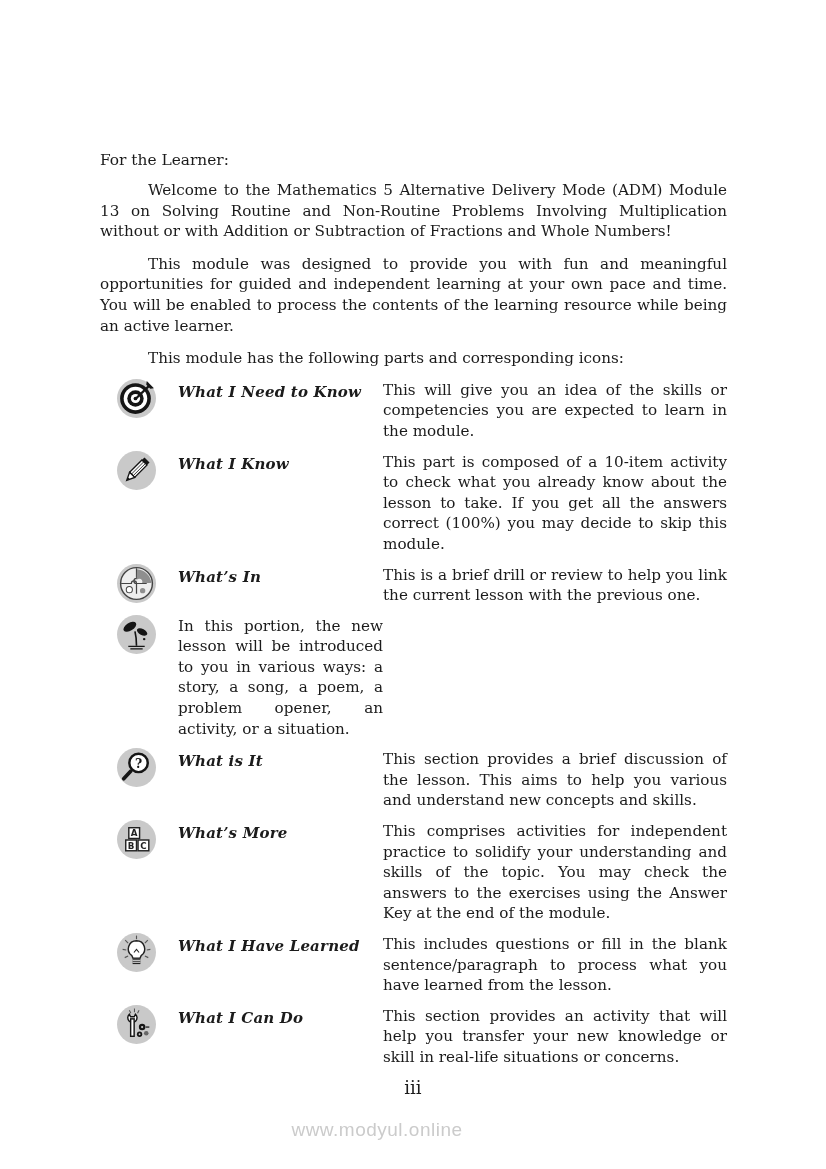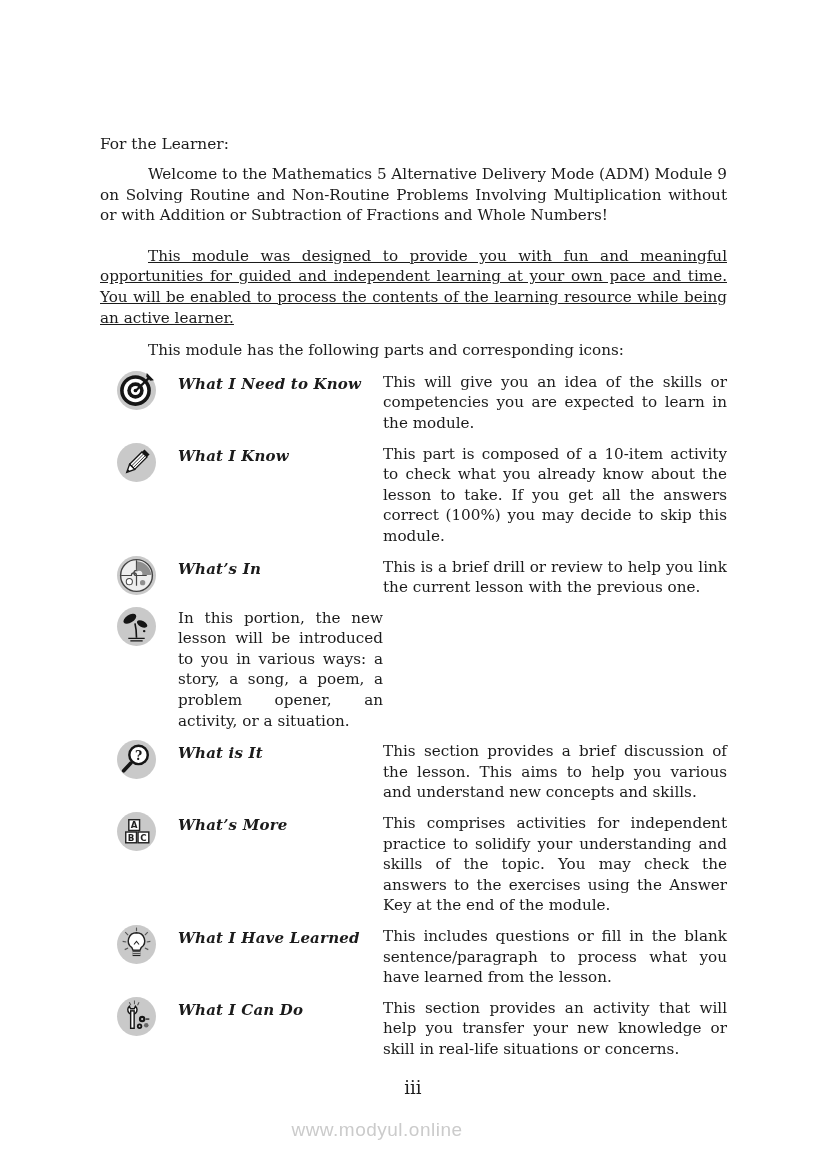--- a/index.html
+++ b/index.html
@@ -6,35 +6,35 @@
   .page{
     position:relative;
     width:826px;height:1169px;
     background:#ffffff;
     font-family:"DejaVu Serif","Liberation Serif",serif;
     color:#1b1b1b;
     overflow:hidden;
   }
   .content{
     position:absolute;
-    left:100px;top:134px;
+    left:100px;top:150px;
     width:627px;
   }
   .heading{
     margin:0;
     font-size:15.4px;line-height:21px;
   }
   .para{
     margin:0;
     font-size:15.2px;line-height:20.6px;
     text-align:justify;
   }
   .para.indent{text-indent:48px;}
   .p1{margin-top:9px;}
-  .p2{margin-top:20px;text-decoration:underline;}
+  .p2{margin-top:12px;}
   .p3{margin-top:12px;}
   .parts{margin-top:11px;}
   .row{
     display:grid;
     grid-template-columns:78px 205px 1fr;
     margin-bottom:10px;
   }
   .icon-cell{padding-left:16px;}
   .icon{display:block;width:41px;height:41px;margin-top:-2px;}
   .icon svg{display:block;width:41px;height:41px;}
@@ -63,21 +63,21 @@
   }
 </style>
 </head>
 <body>
 
 <div class="page">
   <div class="content">
 
     <p class="heading">For the Learner:</p>
 
-    <p class="para indent p1">Welcome to the Mathematics 5 Alternative Delivery Mode (ADM) Module 9 on Solving Routine and Non-Routine Problems Involving Multiplication without or with Addition or Subtraction of Fractions and Whole Numbers!</p>
+    <p class="para indent p1">Welcome to the Mathematics 5 Alternative Delivery Mode (ADM) Module 13 on Solving Routine and Non-Routine Problems Involving Multiplication without or with Addition or Subtraction of Fractions and Whole Numbers!</p>
     <p class="para indent p2">This module was designed to provide you with fun and meaningful opportunities for guided and independent learning at your own pace and time. You will be enabled to process the contents of the learning resource while being an active learner.</p>
     <p class="para indent p3">This module has the following parts and corresponding icons:</p>
 
     <div class="parts">
 
       <div class="row">
         <div class="icon-cell">
           <span class="icon">
             <svg viewBox="0 0 40 40" xmlns="http://www.w3.org/2000/svg">
               <circle cx="20" cy="20" r="19" fill="#c9c9c9"></circle>

